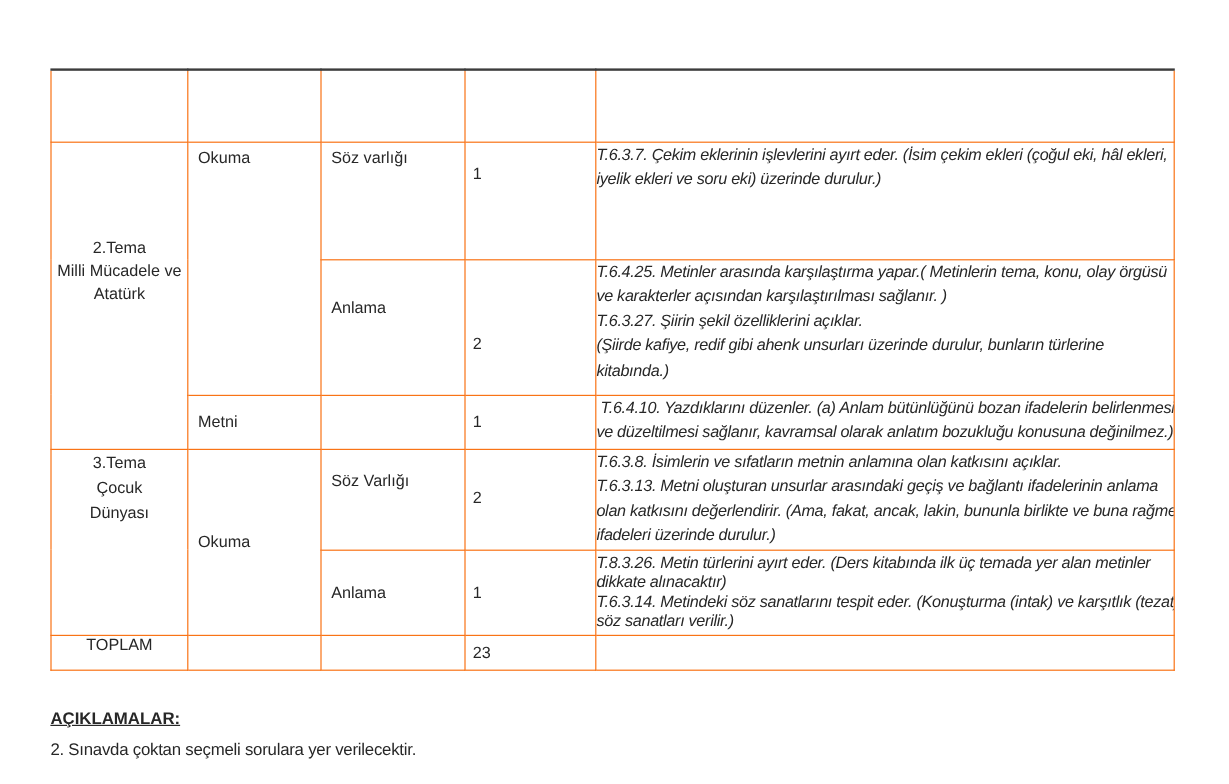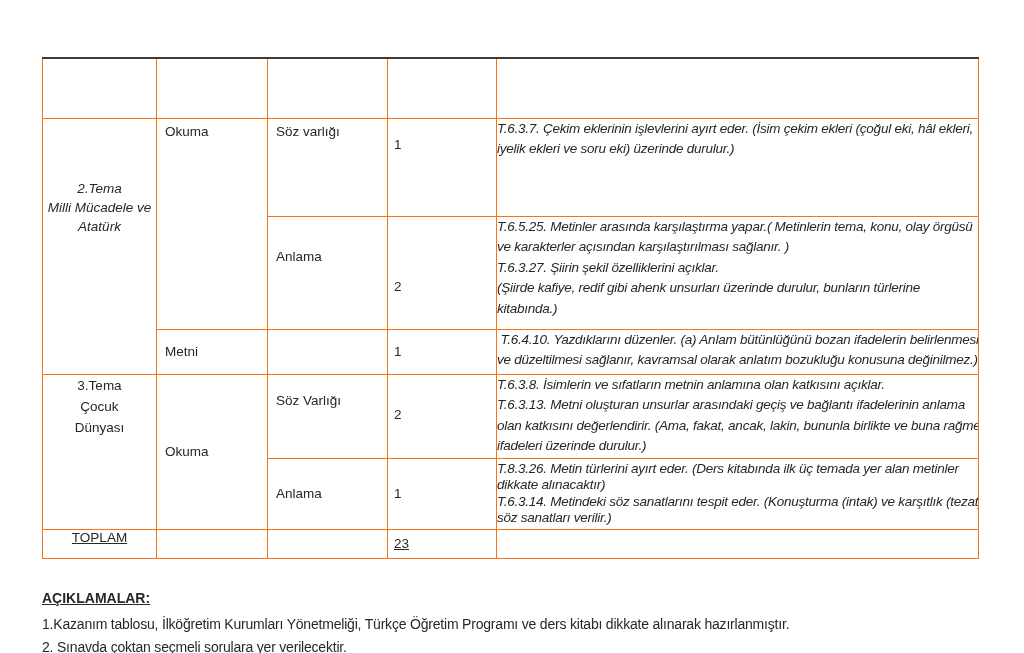--- a/index.html
+++ b/index.html
@@ -35,38 +35,38 @@
     overflow: hidden;
     vertical-align: top;
     font-size: 13.5px;
   }
   tr.row-header  { height: 60px; }
   tr.row-1       { height: 98px; }
   tr.row-2       { height: 113px; }
   tr.row-3       { height: 45px; }
   tr.row-4       { height: 84px; }
   tr.row-5       { height: 71px; }
-  tr.row-total   { height: 29px; text-decoration: underline; }
+  tr.row-total   { height: 29px; }
 
   .v-top { vertical-align: top !important; }
   .v-mid { vertical-align: middle !important; }
   .pl8   { padding-left: 8px !important; }
   .pl6   { padding-left: 6px !important; }
   .pt5   { padding-top: 5px !important; }
   .pt18  { padding-top: 18px !important; }
   .pt32  { padding-top: 32px !important; }
   .pt62  { padding-top: 62px !important; }
 
   td.theme-cell {
     text-align: center;
     vertical-align: middle;
     font-size: 13px;
     line-height: 19px;
   }
-  td.theme-cell.theme-2 { padding-top: 60px; font-style: italic; }
+  td.theme-cell.theme-2 { padding-top: 78px; }
   td.theme-cell .block {
     display: inline-block;
     text-align: center;
     line-height: 21px;
   }
   td.total-label-cell {
     text-align: center;
     vertical-align: middle;
     font-size: 13.5px;
   }
@@ -135,21 +135,21 @@
         <td class="outcome-cell">
               <div class="line">T.6.3.7. Çekim eklerinin işlevlerini ayırt eder. (İsim çekim ekleri (çoğul eki, hâl ekleri,</div>
               <div class="line">iyelik ekleri ve soru eki) üzerinde durulur.)</div>
             </td>
       </tr>
 
       <tr class="row-2">
         <td class="v-top pt32 pl8">Anlama</td>
         <td class="v-top pt62 pl6">2</td>
         <td class="outcome-cell">
-              <div class="line">T.6.5.25. Metinler arasında karşılaştırma yapar.( Metinlerin tema, konu, olay örgüsü</div>
+              <div class="line">T.6.4.25. Metinler arasında karşılaştırma yapar.( Metinlerin tema, konu, olay örgüsü</div>
               <div class="line">ve karakterler açısından karşılaştırılması sağlanır. )</div>
               <div class="line">T.6.3.27. Şiirin şekil özelliklerini açıklar.</div>
               <div class="line">(Şiirde kafiye, redif gibi ahenk unsurları üzerinde durulur, bunların türlerine</div>
               <div class="line">kitabında.)</div>
             </td>
       </tr>
 
       <tr class="row-3">
         <td class="v-mid pl8">Metni</td>
         <td class="pl8"></td>
@@ -190,17 +190,16 @@
         <td></td>
         <td class="v-mid pl6">23</td>
         <td></td>
       </tr>
     </tbody>
       </table>
   </div>
 
   <div class="notes">
     <div class="notes-heading">AÇIKLAMALAR:</div>
-    <div class="note-line">1.Kazanım tablosu, İlköğretim Kurumları Yönetmeliği, Türkçe Öğretim Programı ve ders kitabı dikkate alınarak hazırlanmıştır.</div>
     <div class="note-line">2. Sınavda çoktan seçmeli sorulara yer verilecektir.</div>
   </div>
 
 </div>
 
 </body></html>

